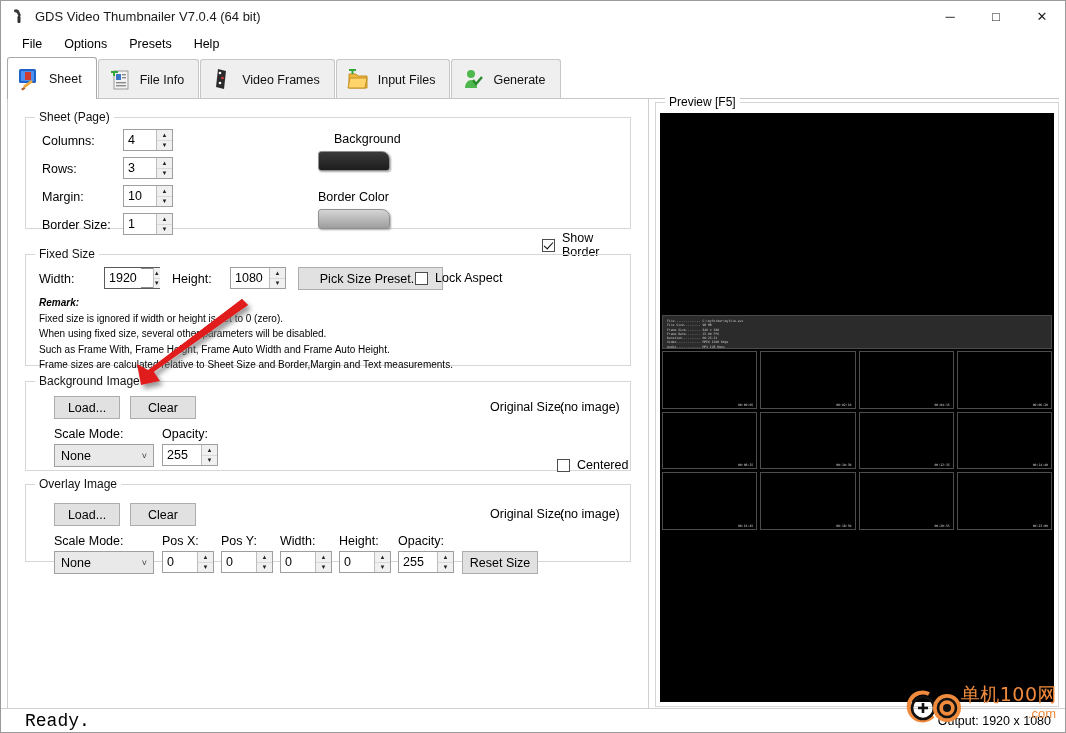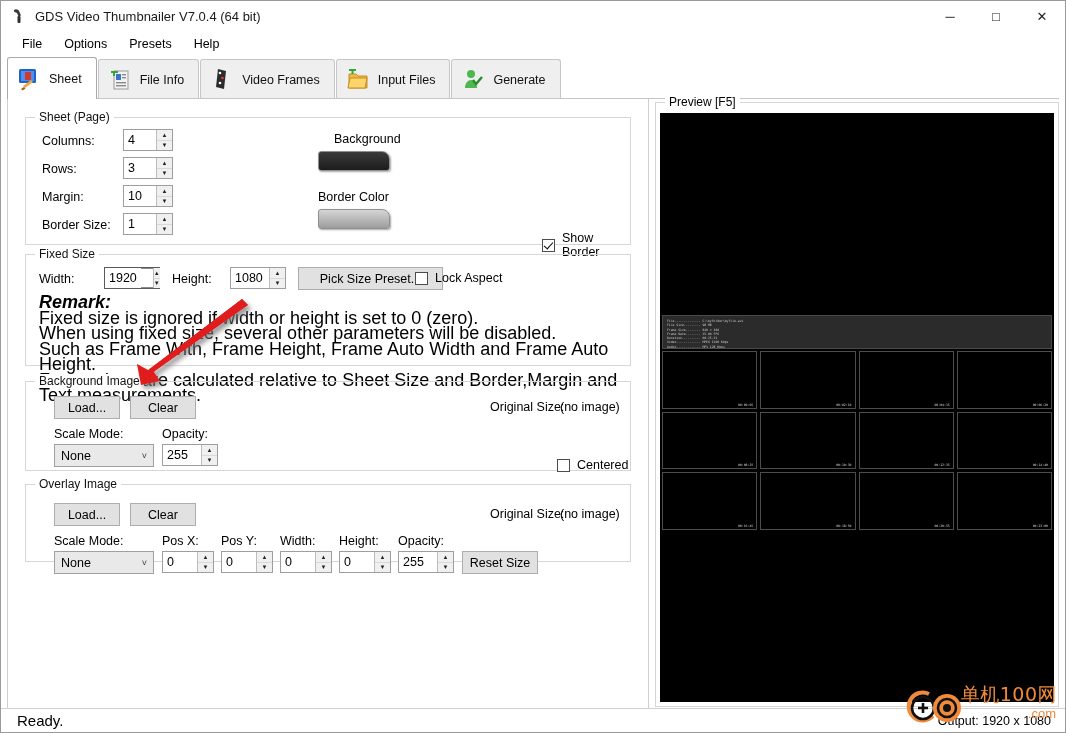--- a/index.html
+++ b/index.html
@@ -74,21 +74,21 @@
   .chk { position:absolute; display:flex; align-items:center; gap:7px; font-size:12.5px; }
   .chkbox { width:13px; height:13px; border:1px solid #4c4c4c; background:#fff;
             position:relative; flex:none; }
   .chkbox.checked::after { content:""; position:absolute; left:3px; top:0px; width:4px;
             height:8px; border:solid #000; border-width:0 1.6px 1.6px 0; transform:rotate(42deg); }
 
   
   .swatch { position:absolute; width:72px; height:20px; border:1px solid #8f8f8f;
             border-radius:3px 8px 3px 3px; box-shadow:1px 1px 2px rgba(0,0,0,.35); }
 
-  .remark { position:absolute; font-size:18px; line-height:15.5px; color:#000; }
+  .remark { position:absolute; font-size:10px; line-height:15.5px; color:#000; }
   .static { position:absolute; font-size:12.5px; color:#000; }
 
   
   .pvgroup { position:absolute; inset:0; border:1px solid #d6d6d6; }
   .pvlegend { position:absolute; top:-8px; left:9px; background:#fff; padding:0 4px;
               font-size:12px; }
   .pvcanvas { position:absolute; left:4px; right:4px; top:10px; bottom:4px; background:#000; }
   .pvinfo { position:absolute; left:2px; right:2px; top:202px; height:34px;
             background:#2b2b2b; border:1px solid #4a4a4a; padding:3px 4px;
             font-family:"DejaVu Sans Mono", monospace; font-size:3.1px; line-height:4.3px;
@@ -97,21 +97,21 @@
             display:grid; grid-template-columns:repeat(4,1fr); grid-template-rows:repeat(3,1fr);
             gap:3px; }
   .pvcell { background:#000; border:1px solid #4d4d4d; position:relative; }
   .pvcell .ts { position:absolute; right:3px; bottom:1px; font-family:"DejaVu Sans Mono", monospace;
                 font-size:3.2px; color:#d8d8d8; }
 
   
   .statusbar { position:absolute; left:0; right:0; bottom:0; height:24px;
                border-top:1px solid #d0d0d0; background:#fff; display:flex;
                align-items:center; }
-  .status-left { padding-left:16px; font-size:15px; }
+  .status-left { padding-left:24px; font-size:18px;font-family:Liberation Mono, monospace; }
   .status-right { position:absolute; right:14px; font-size:12.5px; }
 
   
   .arrow { position:absolute; left:100px; top:198px; width:160px; height:95px;
            pointer-events:none; }
 
   
   .watermark { position:absolute; right:6px; bottom:2px; width:160px; height:48px;
                pointer-events:none; }
   .wm-text { position:absolute; right:2px; top:0px; font-size:19px; color:#f08a3c;
@@ -209,21 +209,21 @@
         </svg>
       </span>
       <span>Generate</span>
     </div>
   </div>
 
   <div class="content">
 
     <div class="leftpane">
 
-      <div class="group" style="left:17px; top:18px; width:606px; height:128px;">
+      <div class="group" style="left:17px; top:18px; width:606px; height:112px;">
         <span class="legend">Sheet (Page)</span>
 
         <label class="fl" style="left:16px; top:16px;">Columns:</label>
         <div class="spin" style="left:97px; top:11px; width:50px;">
           <div class="val">4</div>
           <div class="arrows">
               <span>▲</span>
               <span>▼</span>
             </div>
         </div>

